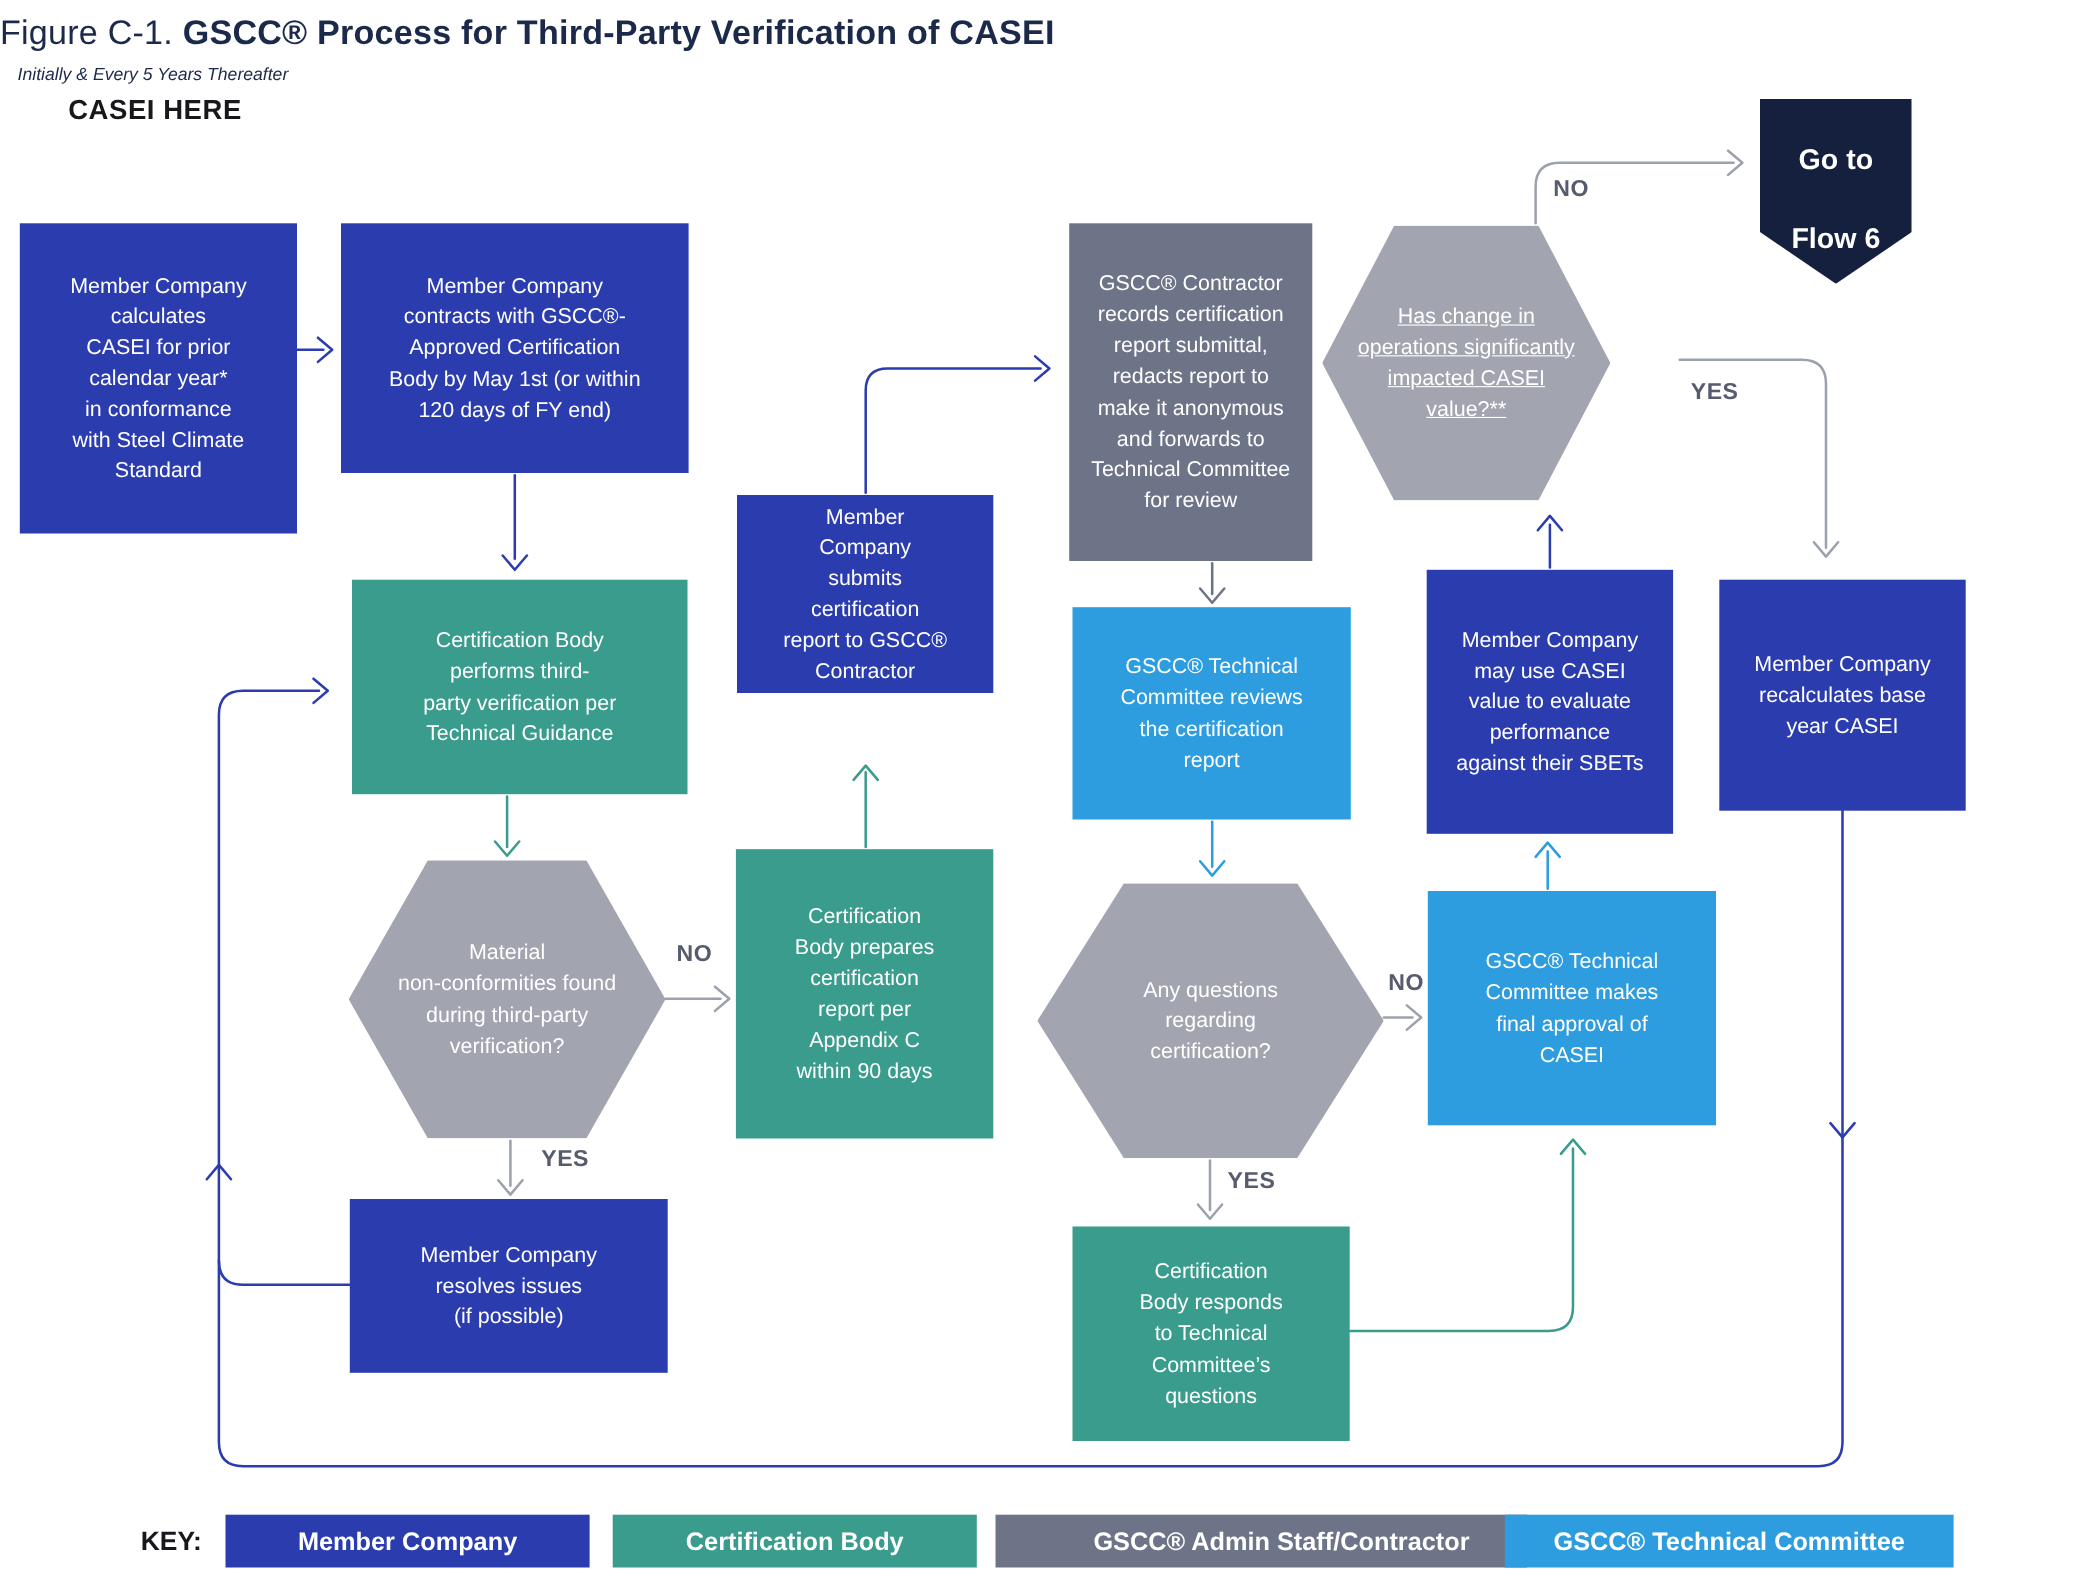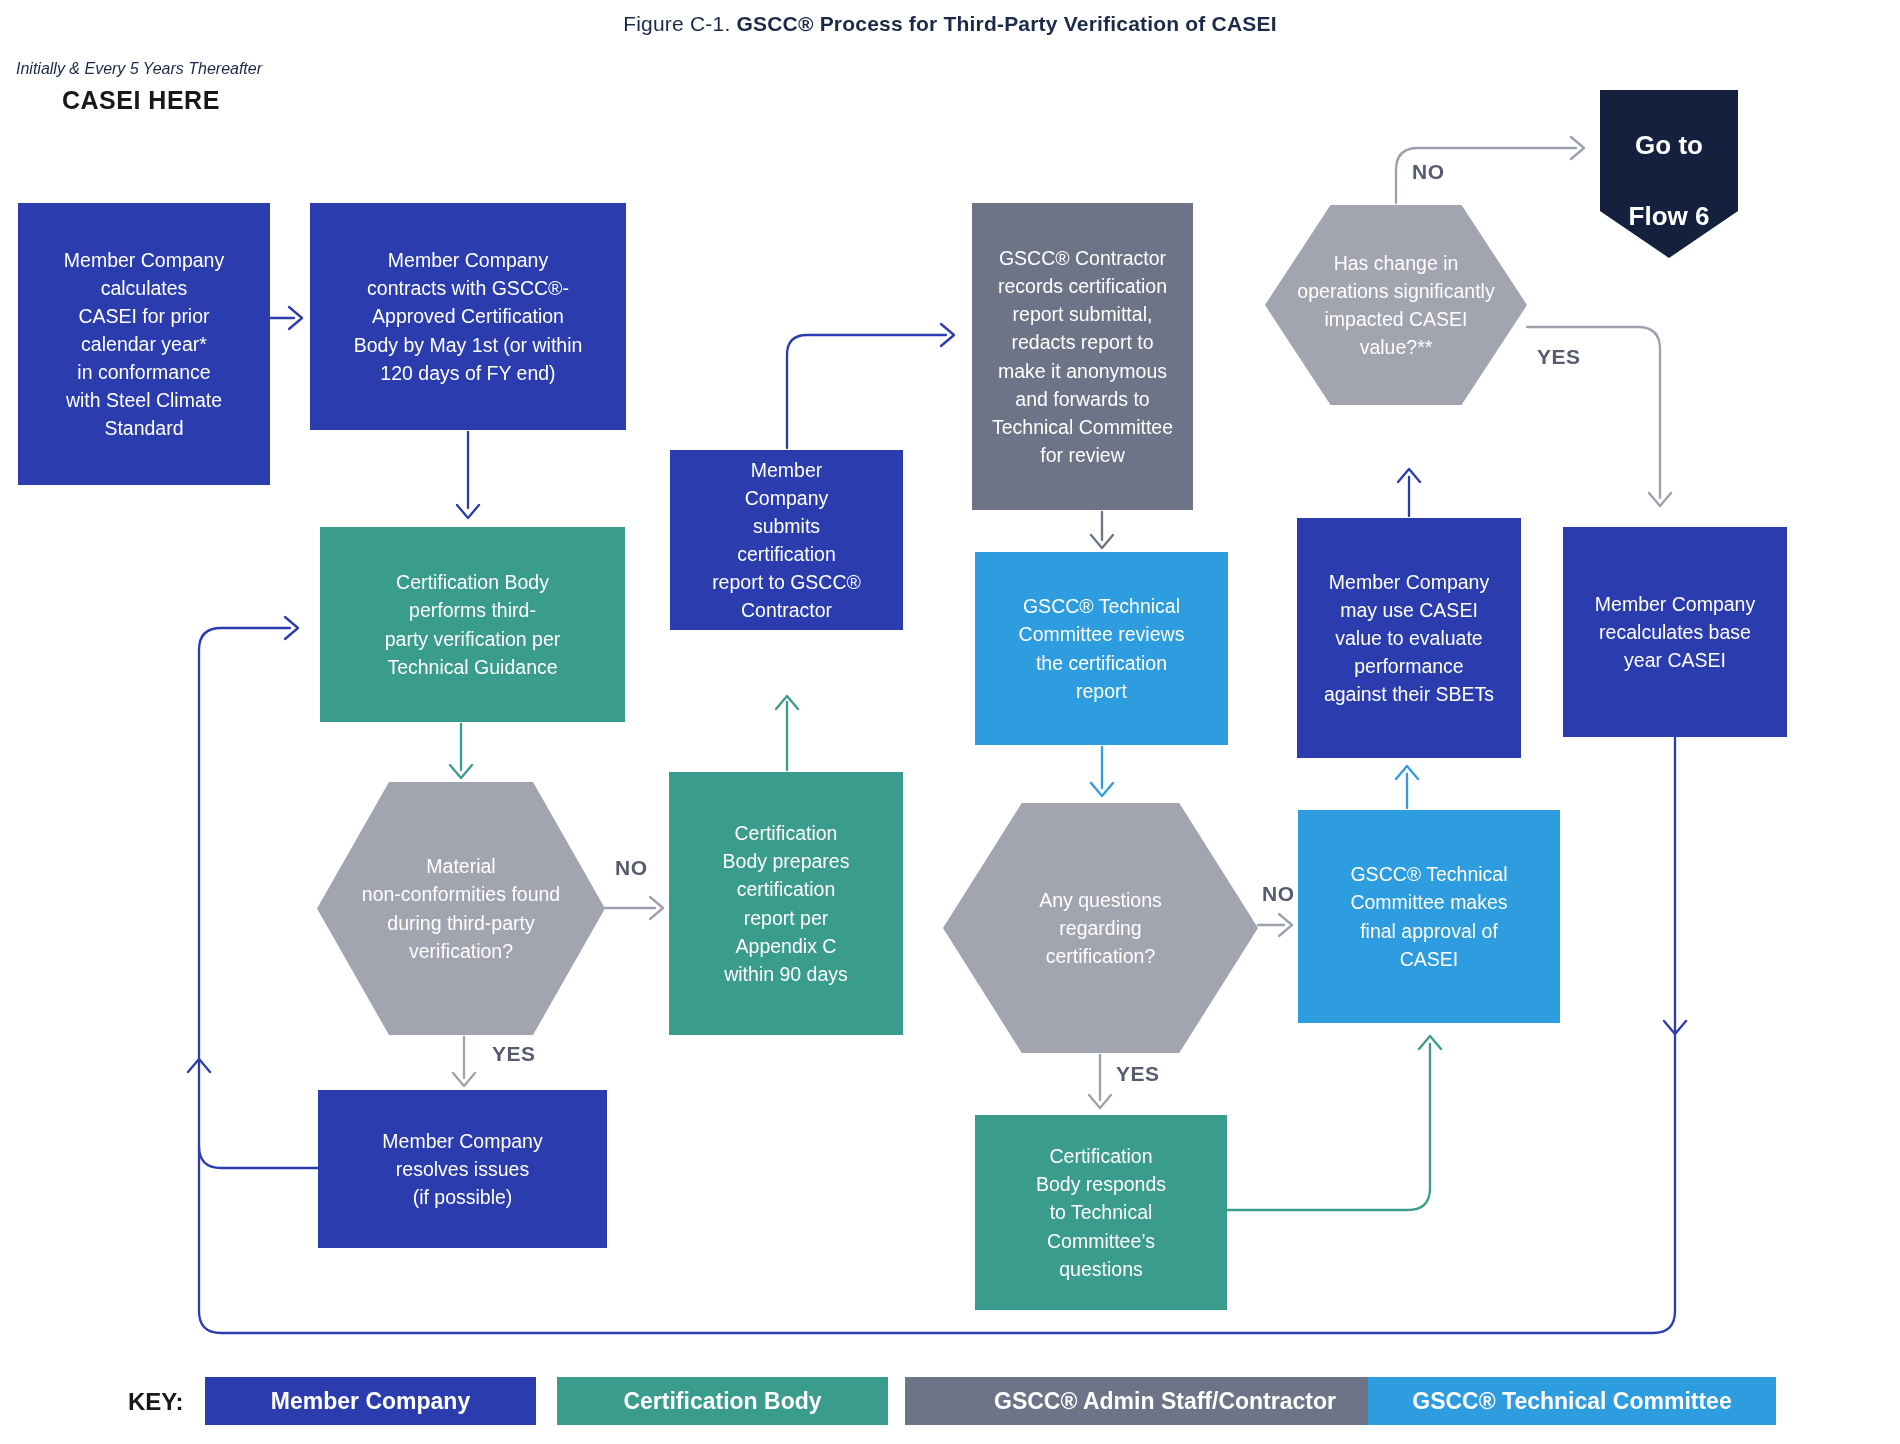--- a/index.html
+++ b/index.html
@@ -1,20 +1,20 @@
 <!DOCTYPE html>
 <html style="--royal: #2b3cae; --teal: #3a9c8c; --sky: #2d9de0; --slate: #6e7488; --hexgray: #a2a4af; --grayarrow: #9ba1ad; --navy: #1b2a4a; --banner: #15203f; --labelgray: #565b6e; --bg: #ffffff;"><head>
 <meta charset="utf-8">
 <style>
   html,body{margin:0;padding:0;background:#fff;}
   #canvas{position:relative;width:1900px;height:1444px;background:var(--bg,#fff);
     font-family:"Liberation Sans","DejaVu Sans",sans-serif;overflow:hidden;}
   .abs{position:absolute;}
   
-  .title-row{left:0;top:12px;width:1900px;text-align:center;color:var(--navy);font-size:21px;letter-spacing:.2px;}
+  .title-row{left:0;top:12px;width:1900px;color:var(--navy);font-size:31px;letter-spacing:.2px;}
   .title-row .prefix{font-weight:400;}
   .title-row .main{font-weight:700;}
   .subtitle{left:0;top:60px;width:1560px;text-align:left;color:var(--navy);
     font-size:16px;font-style:italic;font-weight:500;margin-left:16px;}
   .start-here{left:62px;top:86px;width:170px;color:#17181c;font-size:25px;font-weight:700;letter-spacing:.5px;}
   
   .node{display:flex;align-items:center;justify-content:center;text-align:center;
     color:#fff;font-size:19.5px;line-height:1.44;white-space:pre-line;box-sizing:border-box;padding:6px;}
   .blue{background:var(--royal);}
   .teal{background:var(--teal);}
@@ -168,21 +168,21 @@
 questions</div>
   <div class="abs node sky" style="left:1298px;top:810px;width:262px;height:213px;">GSCC® Technical
 Committee makes
 final approval of
 CASEI</div>
   <div class="abs node blue" style="left:1297px;top:518px;width:224px;height:240px;">Member Company
 may use CASEI
 value to evaluate
 performance
 against their SBETs</div>
-  <div class="abs node hex" style="left:1265px;top:205px;width:262px;height:200px;">Has change in
+  <div class="abs node hex" style="left:1202px;top:205px;width:262px;height:250px;text-decoration:underline;">Has change in
 operations significantly
 impacted CASEI
 value?**</div>
   <div class="abs node blue" style="left:1563px;top:527px;width:224px;height:210px;">Member Company
 recalculates base
 year CASEI</div>
 
   <div class="abs banner" style="left:1600px;top:90px;width:138px;height:168px;gap:36px;">
     <span>Go to</span>
     <span>Flow 6</span>

